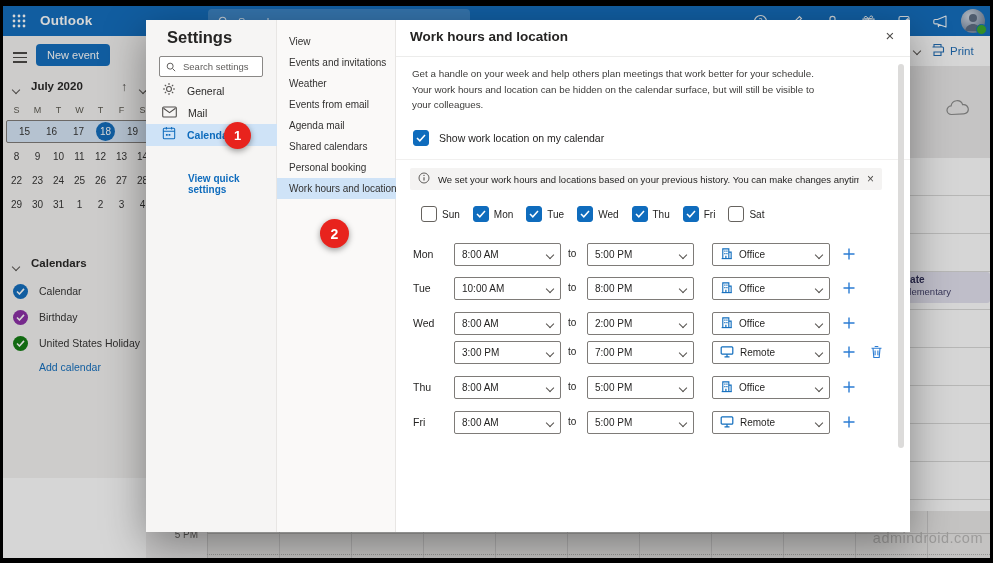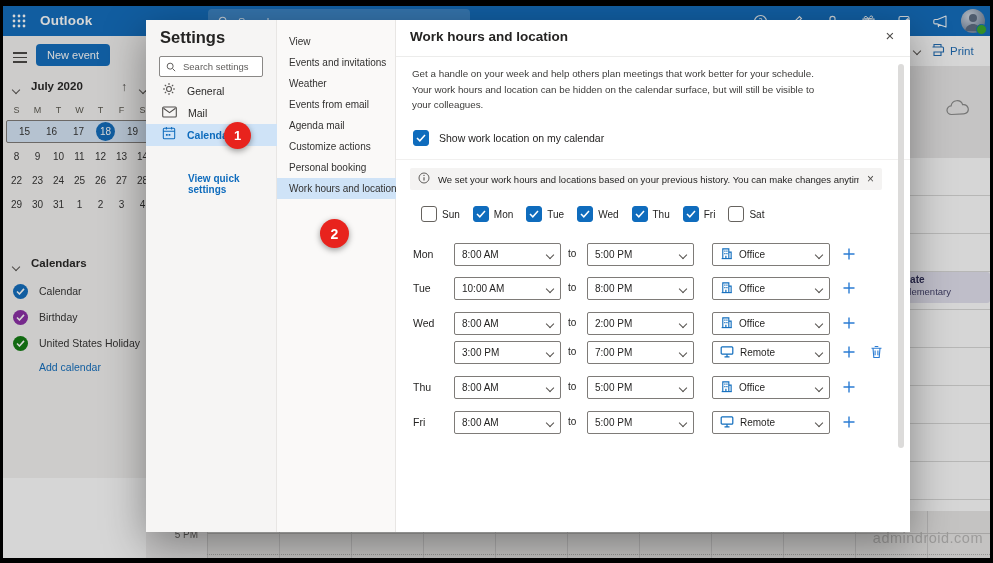--- a/index.html
+++ b/index.html
@@ -70,21 +70,21 @@
   .bgrid .rowline{position:absolute;left:0;right:0;top:22px;border-top:1px solid #c6c5c4;}
   .bgrid .dotline{position:absolute;left:0;right:0;top:43px;border-top:1px dotted #b3b2b1;}
   
   .scrim{position:absolute;inset:0;background:rgba(28,28,28,.18);z-index:30;}
   .watermark{position:absolute;left:820px;top:524px;width:160px;text-align:right;z-index:35;
     font-size:14.5px;color:#9c9b9a;letter-spacing:.5px;}
   
   .modal{position:absolute;left:143px;top:14px;width:764px;height:512px;background:#fff;z-index:40;
     box-shadow:0 12px 40px rgba(0,0,0,.38);}
   .col-left{position:absolute;left:0;top:0;width:131px;height:512px;background:#f6f5f4;border-right:1px solid #e8e6e4;box-sizing:border-box;}
-  .settings-title{position:absolute;left:14px;top:8px;font-size:16.5px;font-weight:700;color:#252423;}
+  .settings-title{position:absolute;left:21px;top:8px;font-size:16.5px;font-weight:700;color:#252423;}
   .setsearch{position:absolute;left:13px;top:36px;width:104px;height:21px;border:1px solid #8a8886;border-radius:2px;
     background:#fff;display:flex;align-items:center;gap:5px;padding:0 6px;box-sizing:border-box;}
   .setsearch input{border:0;outline:none;background:transparent;width:100%;font-size:9.5px;color:#333;
     font-family:"Liberation Sans","DejaVu Sans",sans-serif;}
   .setsearch input::placeholder{color:#605e5c;}
   .setnav{position:absolute;left:0;top:60px;width:131px;}
   .setnav .nrow{height:22px;display:flex;align-items:center;padding-left:16px;gap:11px;cursor:pointer;}
   .setnav .nrow .nlbl{font-size:10.5px;color:#2b2a29;}
   .setnav .nrow.active{background:#cfe3f7;}
   .setnav .nrow.active .nlbl{color:#0f6cbd;font-weight:600;}
@@ -406,21 +406,21 @@
         <div class="badge badge1">1</div>
       </div>
 
       <div class="col-mid">
         <div class="seclist">
             <div class="sec">View</div>
             <div class="sec">Events and invitations</div>
             <div class="sec">Weather</div>
             <div class="sec">Events from email</div>
             <div class="sec">Agenda mail</div>
-            <div class="sec">Customize actions</div>
+            <div class="sec">Shared calendars</div>
             <div class="sec">Personal booking</div>
             <div class="sec active">Work hours and location</div>
           </div>
         <div class="badge badge2" style="left:43px;top:199px">2</div>
       </div>
 
       <div class="col-main">
         <div class="panel-title">Work hours and location</div>
         <div class="panel-close">×</div>
         <div class="hr1"></div>

